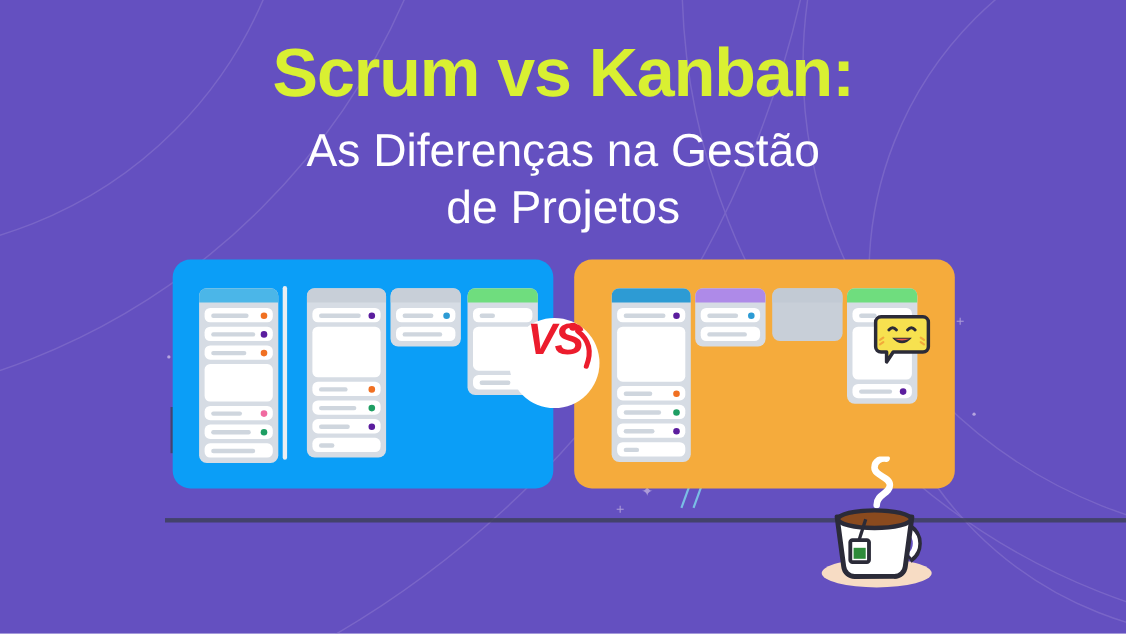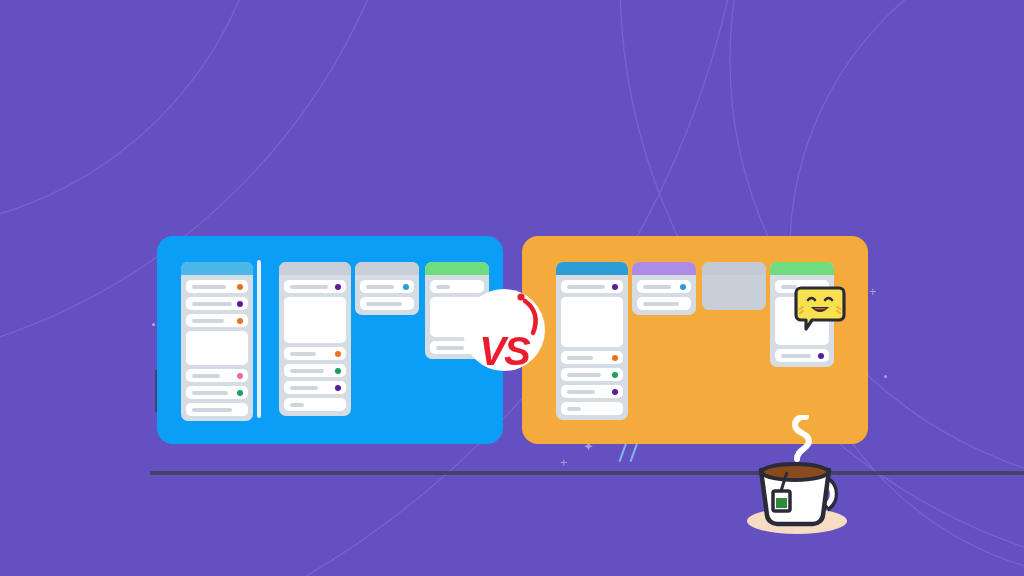--- a/index.html
+++ b/index.html
@@ -88,21 +88,21 @@
     width: 6px; height: 6px; border-radius: 50%;
   }
   .blockwhite { background: #ffffff; border-radius: 5px; }
   .blockgray  { background: #c8cfd8; border-radius: 7px; }
 
   
   .vs-badge {
     position: absolute; left: 463px; top: 289px;
     width: 82px; height: 82px; border-radius: 50%;
     background: #ffffff;
-    display: flex; align-items: flex-end; justify-content: center;
+    display: flex; align-items: flex-start; justify-content: center;
     z-index: 20;
   }
   .vs-text {
     color: #ec1c2d; font-weight: bold; font-size: 40px;
     font-style: italic; letter-spacing: -2px; line-height: 1;
     font-family: "Liberation Sans", sans-serif;
   }
   .vs-arc { position: absolute; right: -4px; top: 4px; width: 36px; height: 46px; }
 
   
@@ -128,20 +128,27 @@
   <div class="vtick"></div>
 
   <div class="dot-tiny" style="left:152px; top:323px;"></div>
   <div class="dot-tiny" style="left:884px; top:375px;"></div>
   <div class="plus" style="left:869px; top:285px;">+</div>
   <div class="plus" style="left:560px; top:456px;">+</div>
   <div class="plus" style="left:583px; top:440px;">✦</div>
   <div class="slash" style="left:626px; top:441px; height:22px;"></div>
   <div class="slash" style="left:637px; top:441px; height:22px;"></div>
 
+  <div class="headline-wrap">
+    <div class="title-main">Scrum vs Kanban:</div>
+    <div class="title-sub">
+      <div>As Diferenças na Gestão</div>
+      <div>de Projetos</div>
+    </div>
+  </div>
 
   <div class="board board-scrum">
     <div class="divider" style="left:100px; top:24px; height:158px;"></div>
 
     <div class="col" style="left:24px; top:26px; width:72px;">
       <div class="col-head" style="background:#4bb6e8;"></div>
       <div class="col-body">
         <div class="row">
             <div class="bar" style="width:34px"></div>
             <span class="rowdot" style="background:#f07022"></span>

